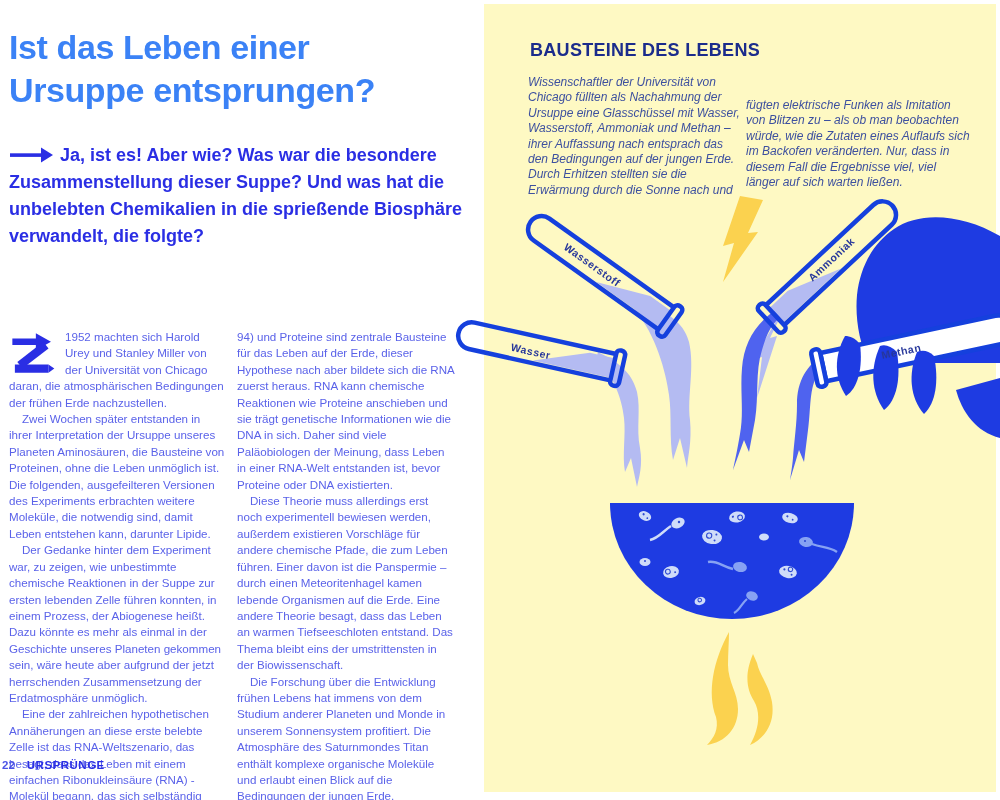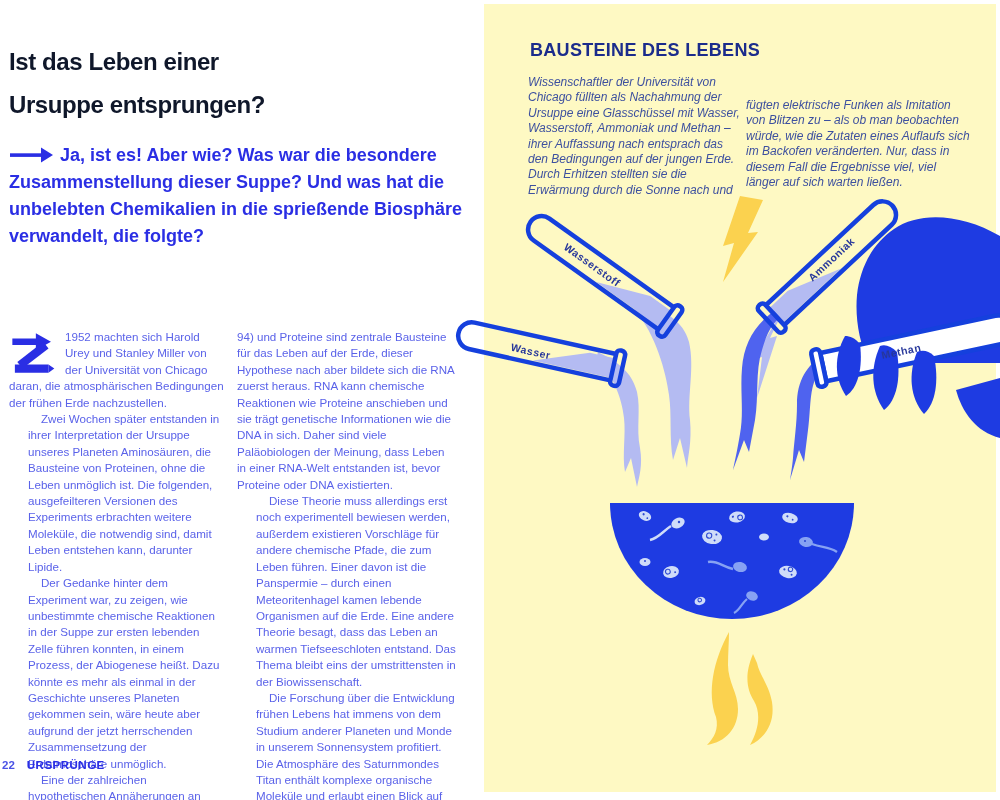--- a/index.html
+++ b/index.html
@@ -3,36 +3,36 @@
 <meta charset="utf-8">
 <style>
   html,body{margin:0;padding:0;}
   body{
     width:1000px;height:800px;position:relative;overflow:hidden;
     background:#ffffff;
     font-family:"Liberation Sans", sans-serif;
   }
   
   .title{
-    position:absolute;left:9px;top:40px;width:470px;
-    font-size:24px;line-height:43px;font-weight:bold;
-    color:#0f172a;letter-spacing:-0.4px;
+    position:absolute;left:9px;top:26px;width:470px;
+    font-size:34px;line-height:43px;font-weight:bold;
+    color:#3b82f6;letter-spacing:-0.4px;
   }
   .intro{
     position:absolute;left:9px;top:142px;width:455px;
     font-size:18px;line-height:27px;font-weight:bold;
     color:#2a2ee4;
   }
   .intro svg{vertical-align:-2px;margin-right:7px;}
   .cols{position:absolute;top:329px;left:9px;width:452px;}
   .col{position:absolute;top:0;font-size:11.6px;line-height:16.4px;color:#5a62e9;}
   .col-1{left:0;width:217px;}
   .col-2{left:228px;width:219px;}
   .col p{margin:0;}
-  .col p.ind{text-indent:13px;margin-left:19px;}
+  .col p.ind{text-indent:13px;}
   .dropicon{float:left;width:47px;height:43px;margin:3px 9px 0 0;}
   .footer{position:absolute;left:2px;top:759px;font-size:11.5px;color:#4a52e6;}
   .footer .pagenum{font-weight:bold;margin-right:12px;}
   .footer .section{font-weight:bold;color:#2a2ee4;letter-spacing:0.5px;text-align:center;}
   
   .panel{
     position:absolute;left:484px;top:4px;width:512px;height:788px;
     background:#fef9c3;
   }
   .panel-head{

